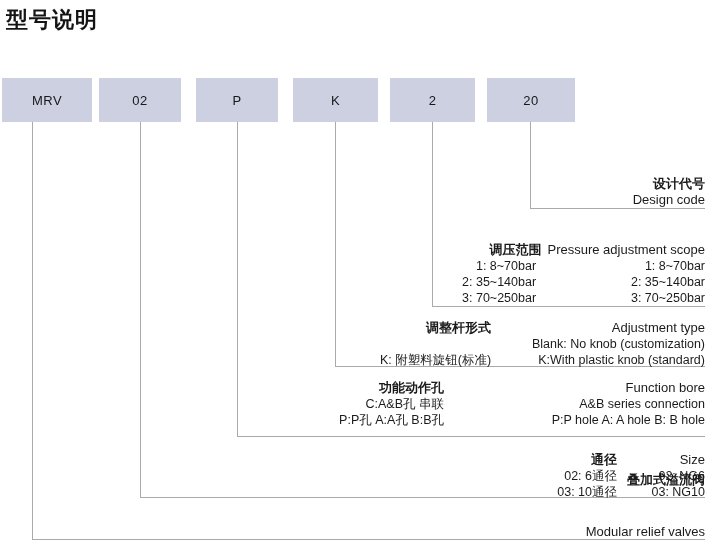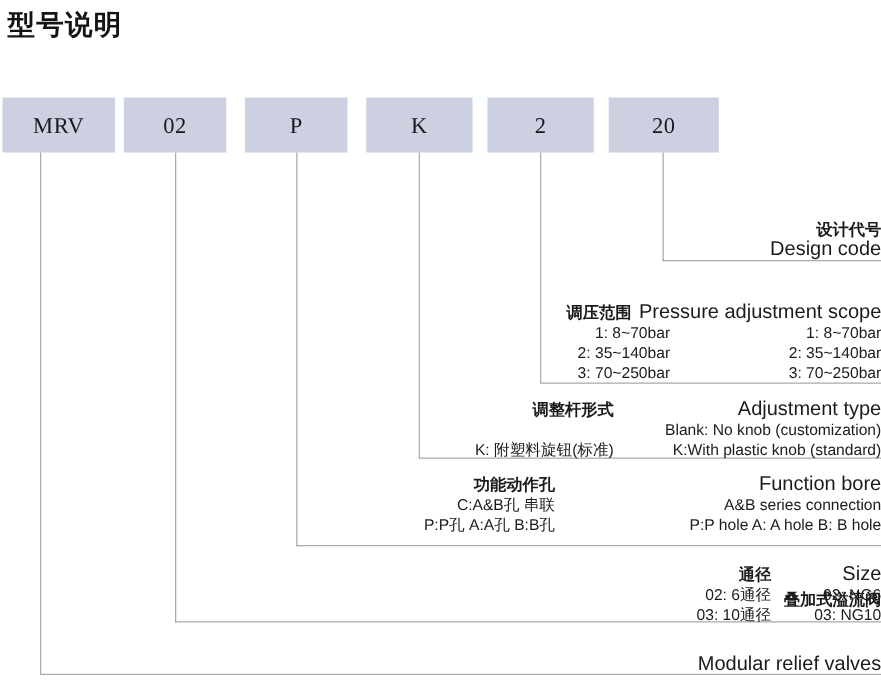--- a/index.html
+++ b/index.html
@@ -39,25 +39,24 @@
     height: 44px;
   }
   .code-box {
     position: absolute;
     top: 0;
     height: 44px;
     background: #ccd0e0;
     display: flex;
     align-items: center;
     justify-content: center;
-    font-size: 18px;
+    font-size: 13px;
     font-weight: normal;
     color: #16181d;
     letter-spacing: 0.5px;
-    font-family: Liberation Serif, serif;
   }
 
   
   .leader {
     position: absolute;
     box-sizing: border-box;
     border-left: 1px solid #a9a9ae;
     border-bottom: 1px solid #a9a9ae;
     pointer-events: none;
   }
@@ -88,21 +87,21 @@
     text-align: right;
     font-size: 12.5px;
     color: #1b1b1b;
   }
   .head-cn {
     font-weight: bold;
     font-size: 13px;
   }
   .head-en {
     font-weight: normal;
-    font-size: 16px;
+    font-size: 13px;
   }
   .w-en-175 { width: 175px; }
   .w-cn-150 { width: 150px; }
   .w-en-215 { width: 215px; }
   .w-cn-170 { width: 170px; }
   .w-en-255 { width: 255px; }
   .w-cn-100 { width: 100px; }
   .w-en-82  { width: 82px; }
   .w-cn-auto { width: auto; }
   .full-right { width: 100%; text-align: right; }

